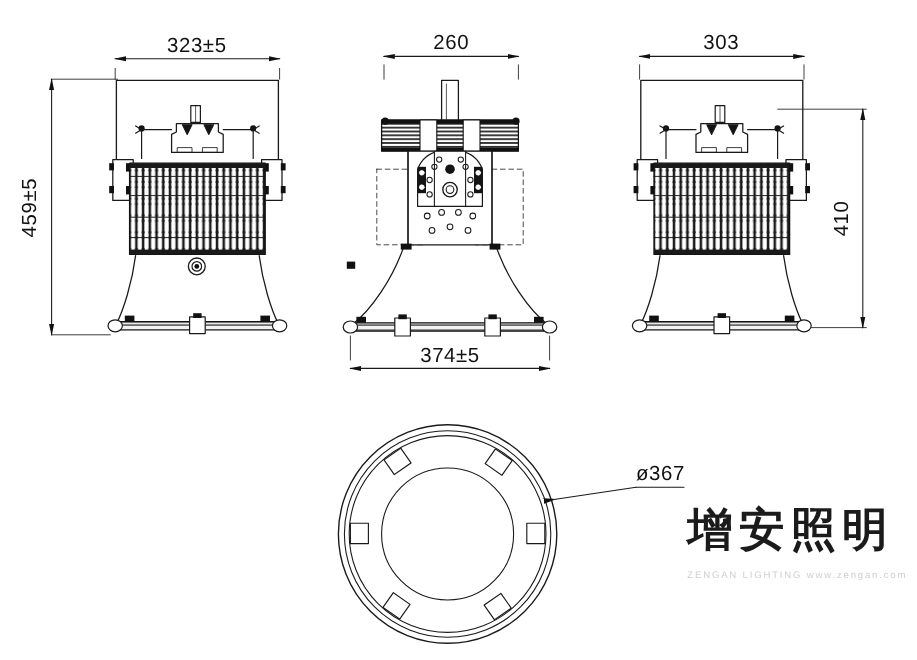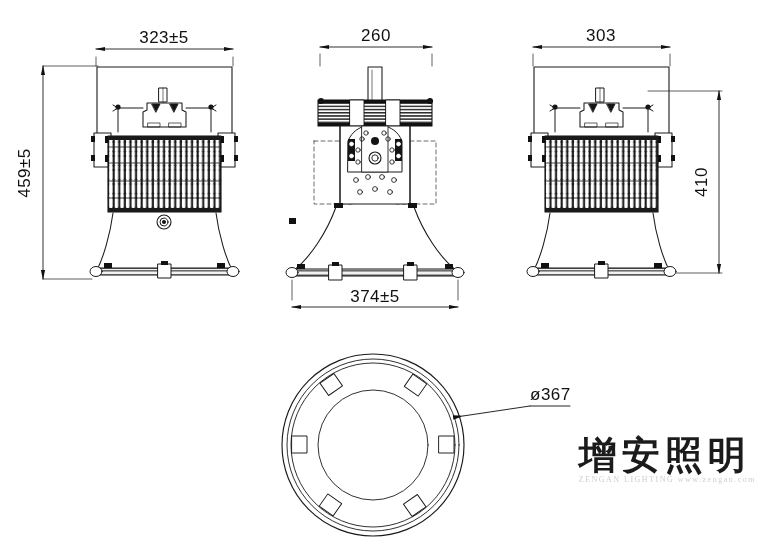--- a/index.html
+++ b/index.html
@@ -4,22 +4,22 @@
 <style>
   html,body{margin:0;padding:0;background:#ffffff;}
   body{width:764px;height:550px;position:relative;overflow:hidden;
        font-family:"Liberation Sans",sans-serif;color:#1a1a1a;}
   .stage{position:absolute;inset:0;width:764px;height:490px;}
   svg.draw{position:absolute;left:0;top:0;width:764px;height:550px;}
   .dimtext{font-family:"Liberation Sans",sans-serif;font-size:17px;fill:#111;letter-spacing:.5px;}
   .logo{position:absolute;right:8px;bottom:6px;}
   .logo-cn{font-family:"DejaVu Sans",sans-serif;font-size:38px;font-weight:700;
            color:#1b1b1b;letter-spacing:5px;line-height:1;white-space:nowrap;}
-  .logo-sub{font-family:Liberation Serif, serif;font-size:8px;color:#cfcfcf;
-            letter-spacing:1.5px;margin-top:1px;white-space:nowrap;}
+  .logo-sub{font-family:Liberation Sans, sans-serif;font-size:8px;color:#cfcfcf;
+            letter-spacing:1.5px;margin-top:15px;white-space:nowrap;}
 </style>
 </head>
 <body>
 
 <div class="stage">
 
 <svg class="draw" viewBox="0 0 764 550">
   <defs>
     <marker id="arrL" markerWidth="10" markerHeight="7" refX="9" refY="3.5" orient="auto" markerUnits="userSpaceOnUse">
       <polygon points="10,3.5 0,1.4 0,5.6" fill="#111"></polygon>

